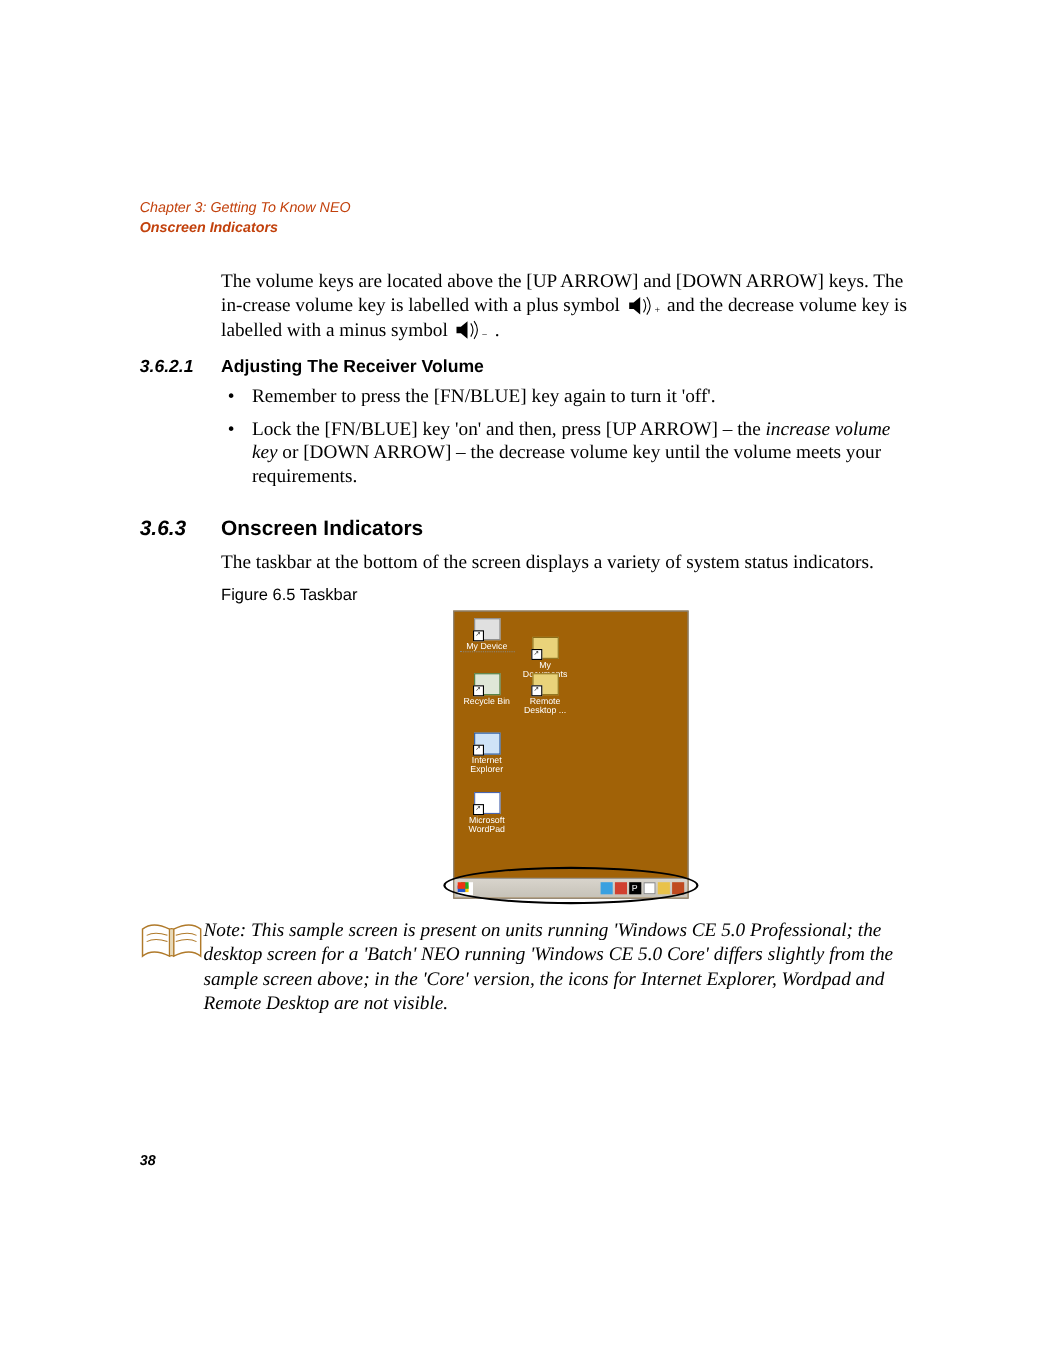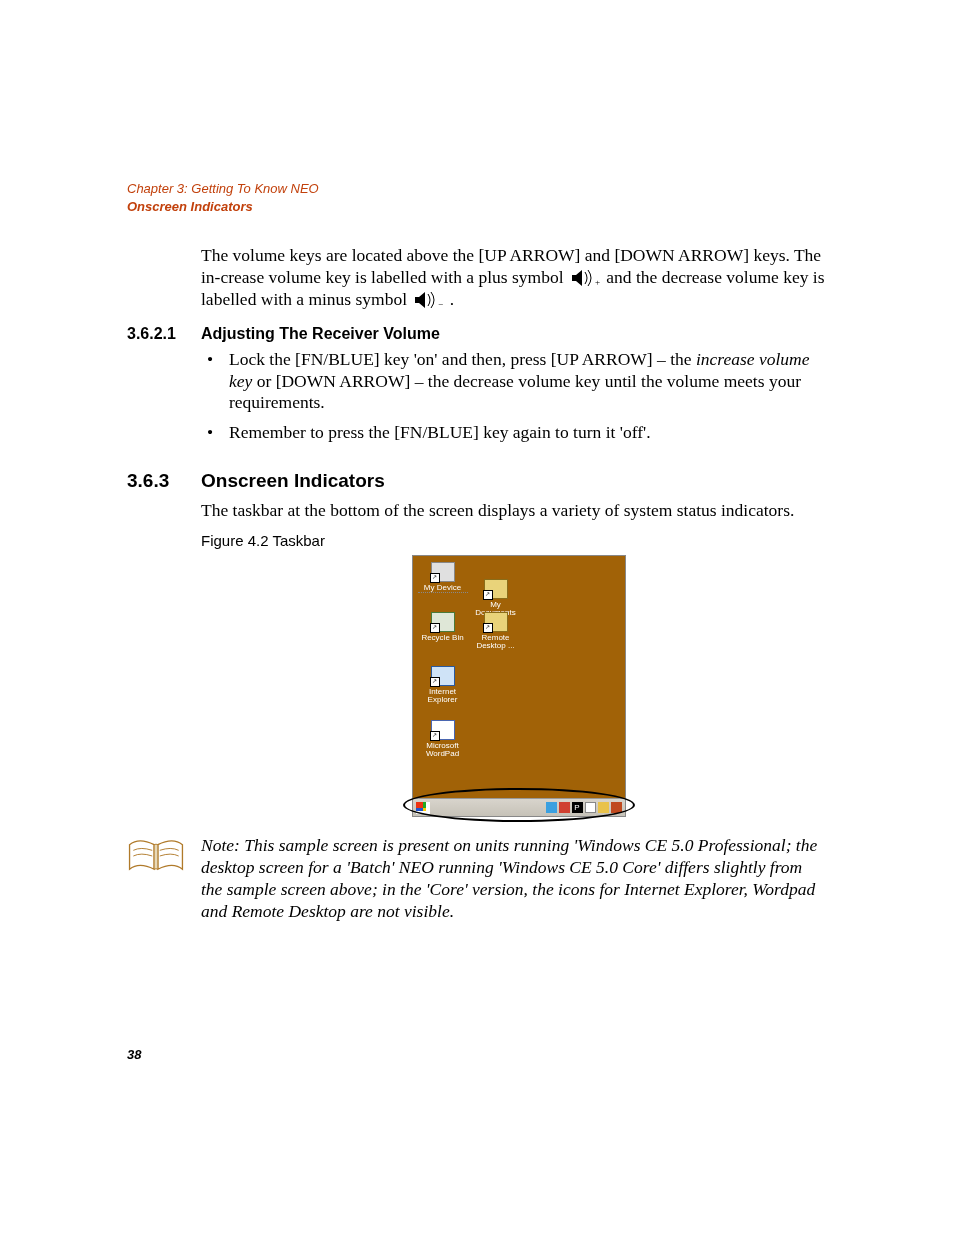--- a/index.html
+++ b/index.html
@@ -48,20 +48,21 @@
     font-weight: bold;
     margin: 14px 0 6px 0;
     display: flex;
     align-items: baseline;
   }
   .sec-heading.h4 { font-size: 16px; }
   .sec-heading.h3 { font-size: 19px; margin-top: 26px; margin-bottom: 8px; }
   .sec-heading .num {
     width: 74px;
     flex: 0 0 74px;
+    font-style: italic;
   }
   ul.bullets {
     margin: 4px 0 10px 0;
     padding-left: 0;
     list-style: none;
     font-size: 17.5px;
     line-height: 1.25;
   }
   ul.bullets li {
     position: relative;
@@ -169,21 +170,20 @@
     right: -10px;
     bottom: -6px;
     height: 30px;
     border: 2px solid #000;
     border-radius: 50%;
     pointer-events: none;
     z-index: 5;
   }
   .note-block {
     display: flex;
-    gap: 16px;
     margin: 0 12px 16px 0;
     align-items: flex-start;
   }
   .note-block .note-icon {
     flex: 0 0 58px;
     width: 58px;
     height: 34px;
     margin-top: 4px;
   }
   .note-text {
@@ -233,33 +233,33 @@
         </svg> .</p>
   </div>
 
   <div class="sec-heading h4">
     <span class="num">3.6.2.1</span>
     <span>Adjusting The Receiver Volume</span>
   </div>
 
   <div class="body-col">
     <ul class="bullets" id="bullets-3621">
+        <li>Remember to press the [FN/BLUE] key again to turn it 'off'.</li>
         <li>Lock the [FN/BLUE] key 'on' and then, press [UP ARROW] – the <span class="italic">increase volume key</span> or [DOWN ARROW] – the decrease volume key until the volume meets your requirements.</li>
-        <li>Remember to press the [FN/BLUE] key again to turn it 'off'.</li>
       </ul>
   </div>
 
   <div class="sec-heading h3">
     <span class="num">3.6.3</span>
     <span>Onscreen Indicators</span>
   </div>
 
   <div class="body-col">
     <p class="para">The taskbar at the bottom of the screen displays a variety of system status indicators.</p>
-    <div class="fig-caption">Figure 4.2  Taskbar</div>
+    <div class="fig-caption">Figure 6.5  Taskbar</div>
 
     <div class="screenshot-wrap">
       <div class="screenshot" id="desktop">
           <div class="desk-icon" style="left: 5px; top: 6px;">
             <div class="ico device">
               <div class="shortcut">↗</div>
             </div>
             <div class="underline-selected">My Device</div>
           </div>
           <div class="desk-icon" style="left: 58px; top: 23px;">

